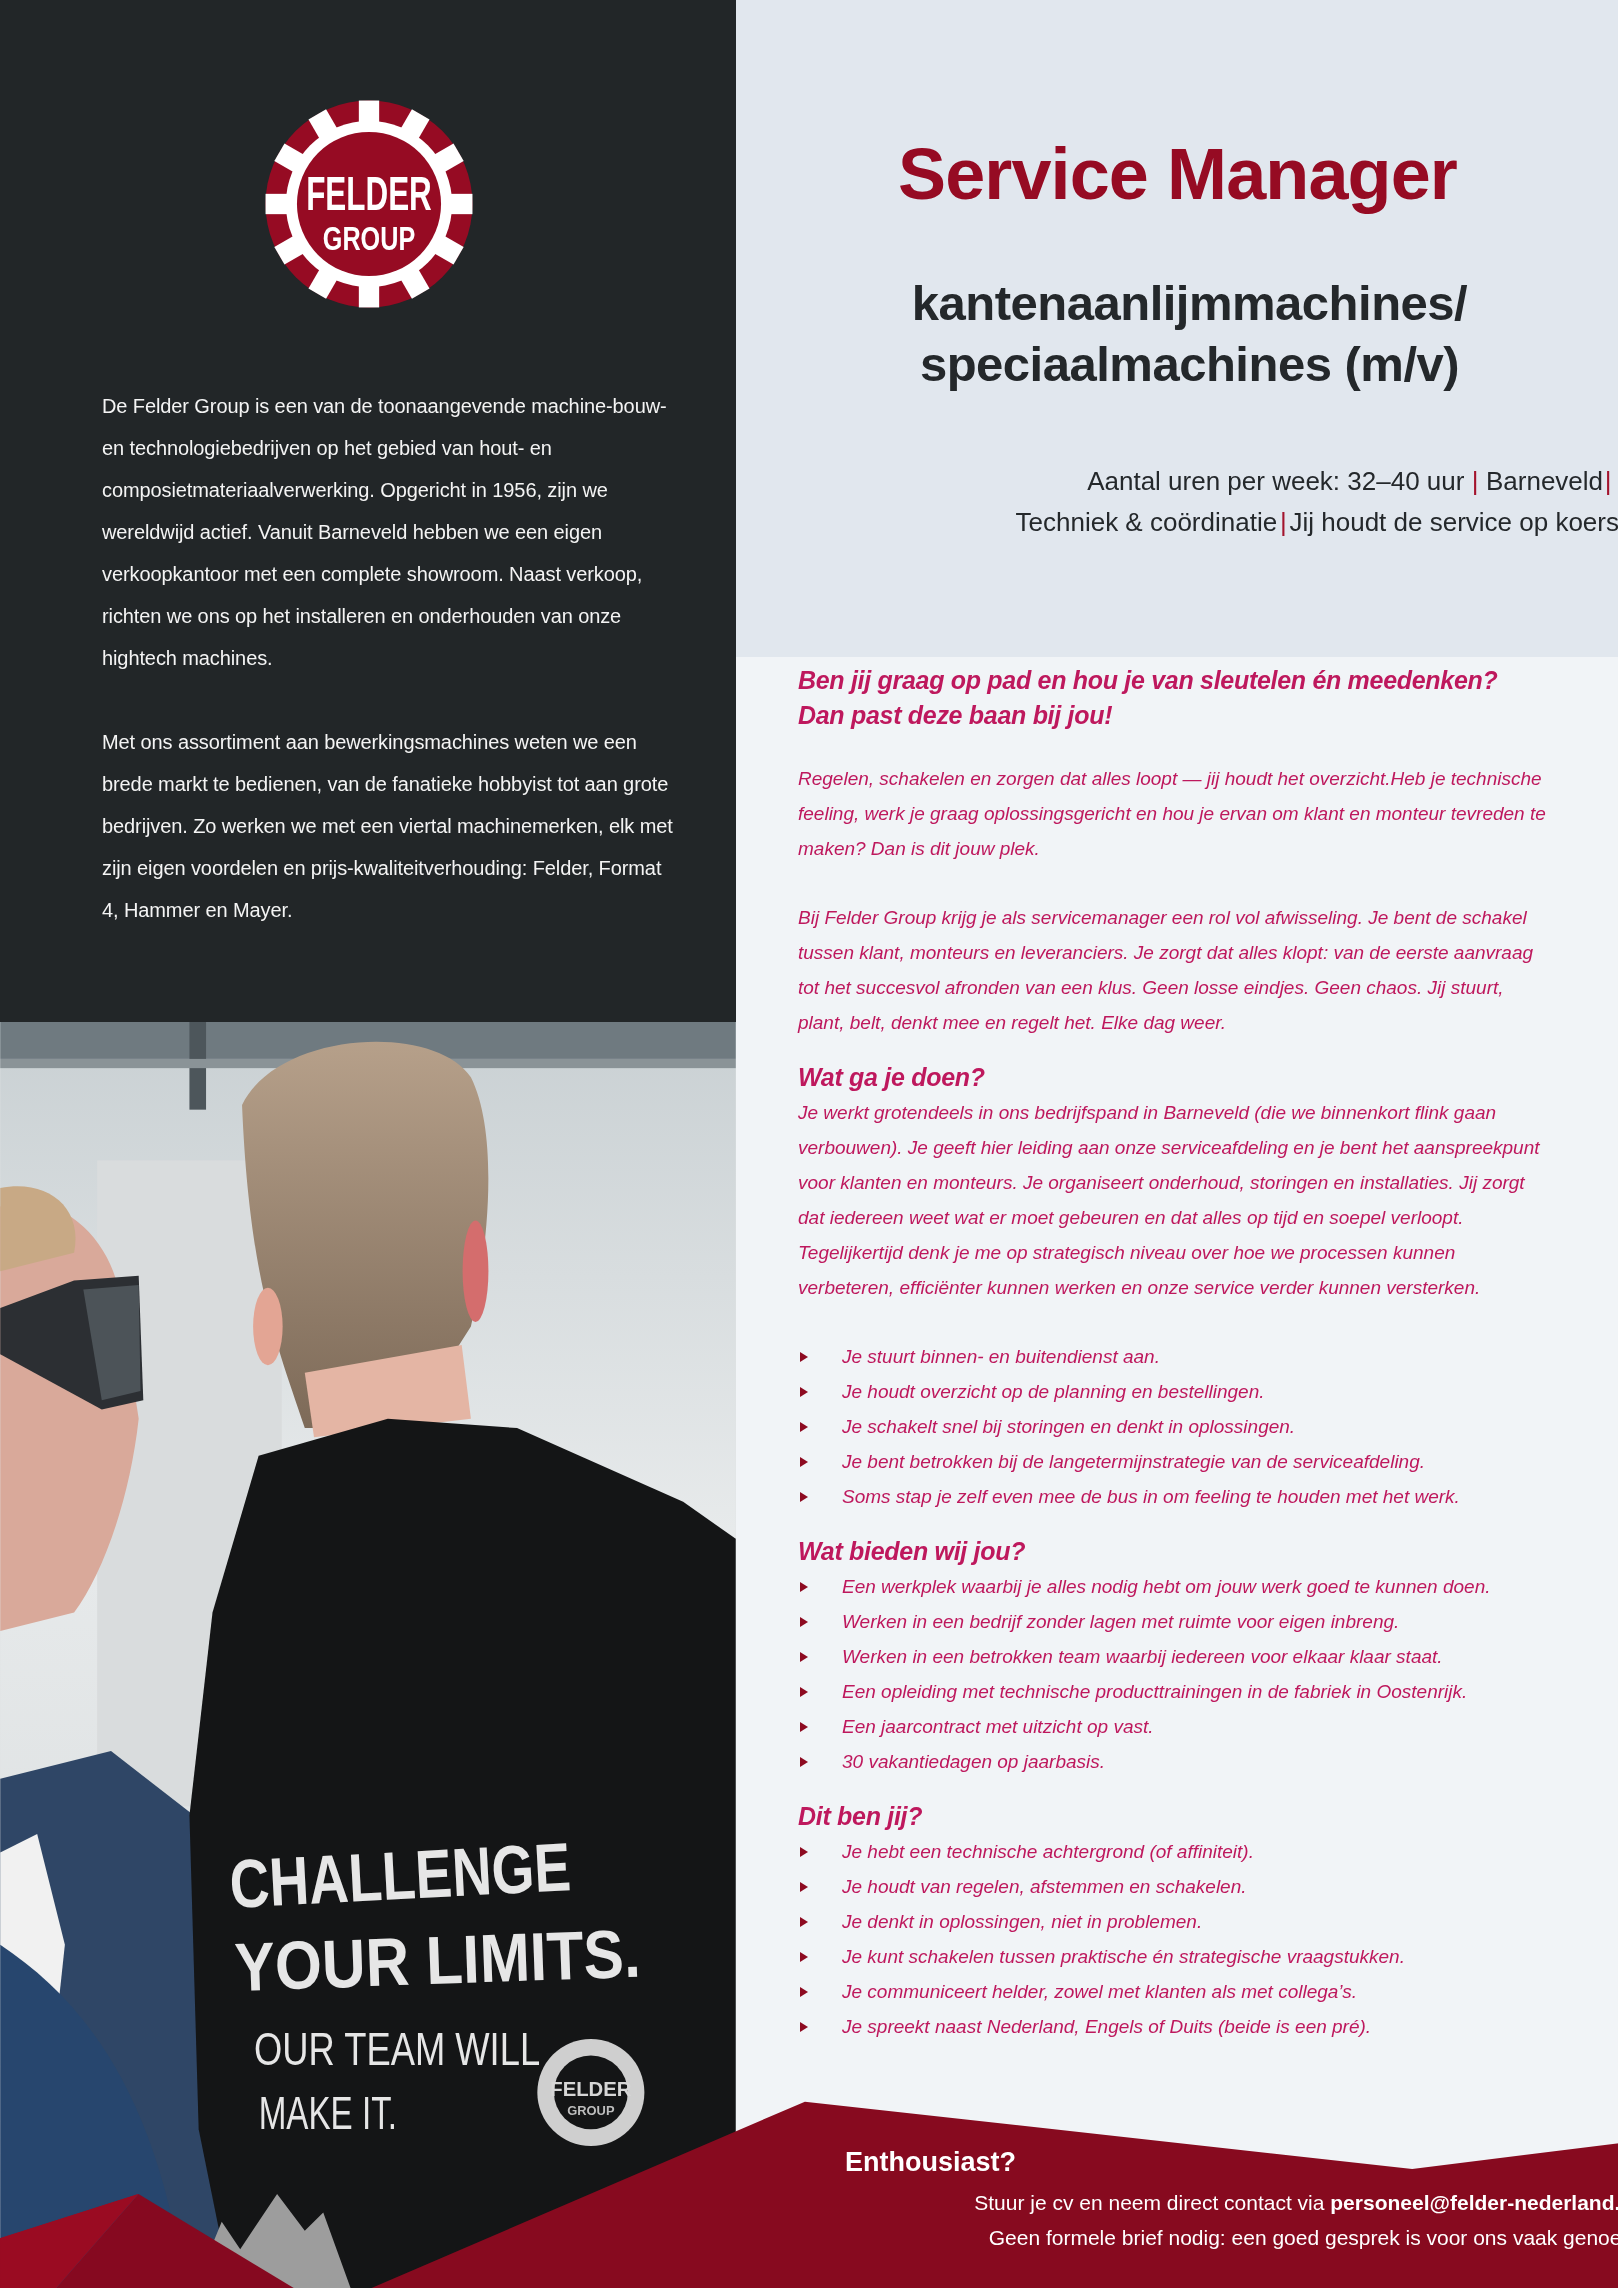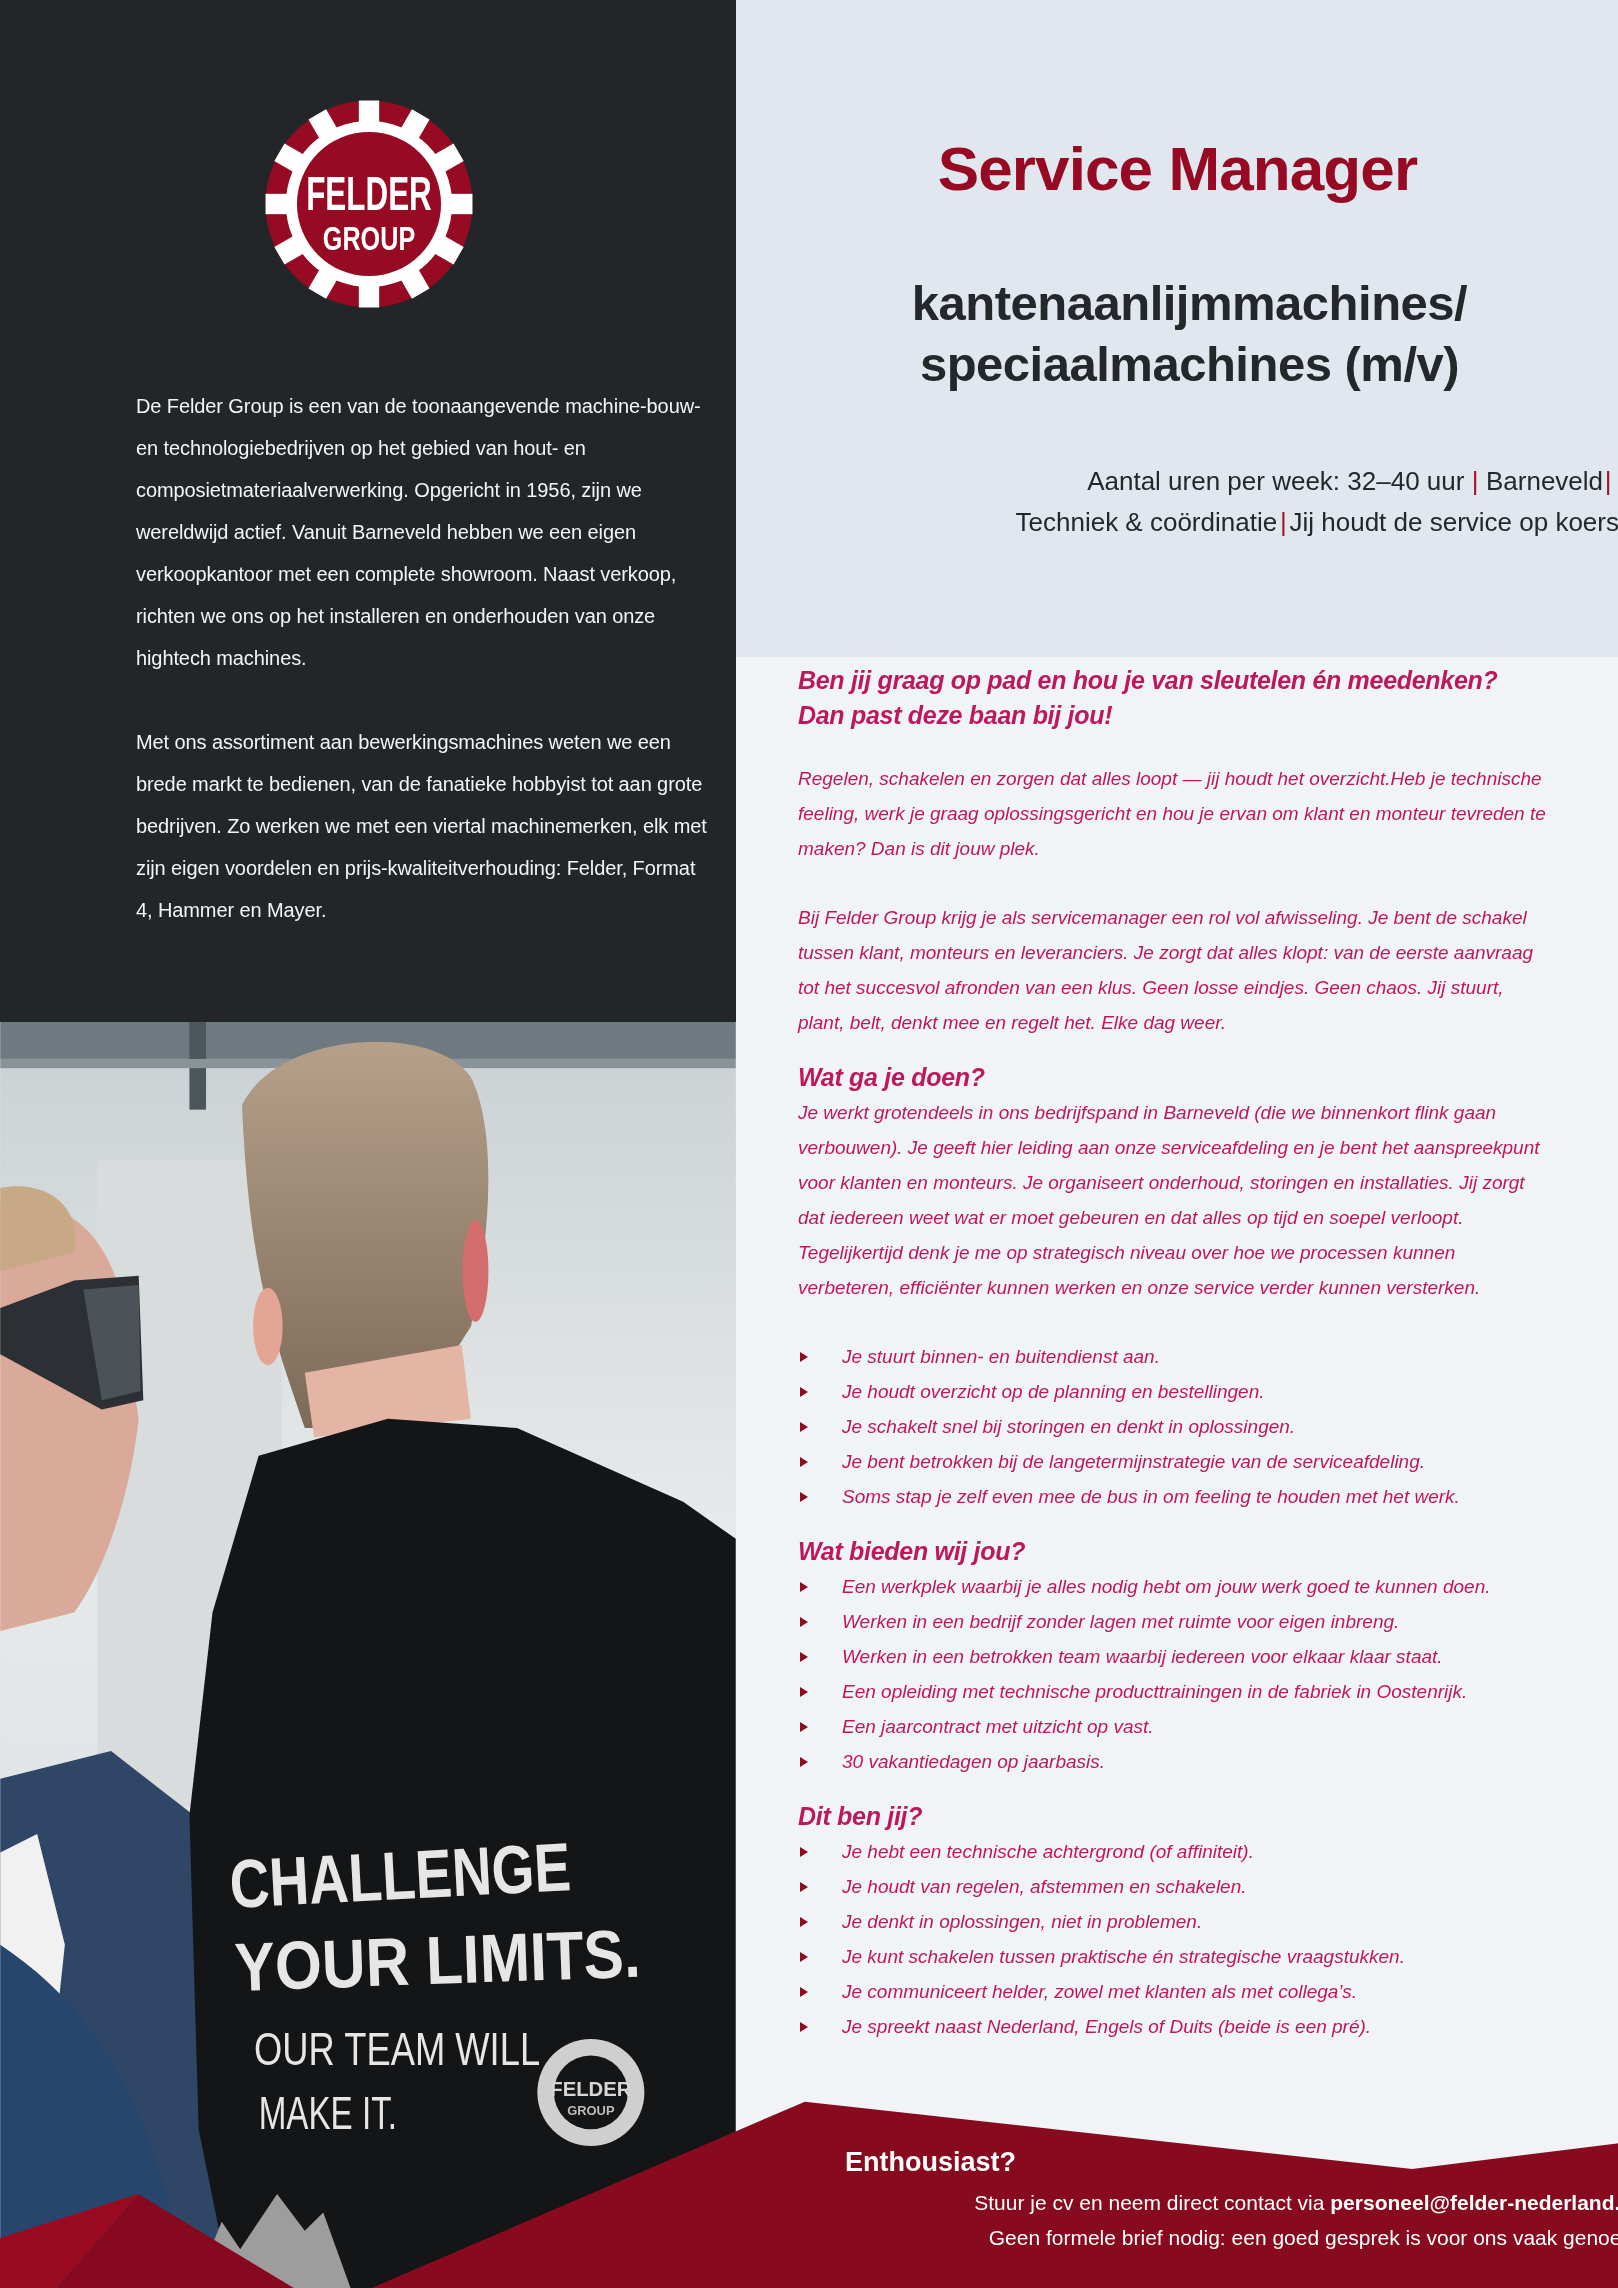--- a/index.html
+++ b/index.html
@@ -1,23 +1,23 @@
 <!DOCTYPE html>
 <html style="font-size:14.8px"><head>
 <meta charset="utf-8">
 <style>
   html, body { margin:0; padding:0; }
   body { width:1619px; height:2289px; position:relative; overflow:hidden; background:#f1f4f7; font-family:"Liberation Sans", sans-serif; color:#24282b; }
   .left-panel { position:absolute; left:0; top:0; width:736px; height:1022px; background:#222628; }
   .logo { position:absolute; left:260px; top:95px; width:218px; height:218px; }
-  .intro { position:absolute; left:102px; top:385px; width:572px; color:#f4f4f4; font-size:20px; line-height:42px; letter-spacing:-0.1px;margin-left:34px; }
+  .intro { position:absolute; left:102px; top:385px; width:572px; color:#f4f4f4; font-size:20px; line-height:42px; letter-spacing:-0.1px; }
   .intro p { margin:0 0 42px 0; }
   .photo { position:absolute; left:0; top:1022px; width:736px; height:1267px; overflow:hidden; background:#dfe2e3; }
   .header-area { position:absolute; left:736px; top:0; width:883px; height:657px; background:#e1e7ee; }
-  .title { position:absolute; left:736px; width:883px; top:138px; text-align:center; color:#960b23; font-size:62px; font-weight:bold; letter-spacing:-0.9px; line-height:1; }
+  .title { position:absolute; left:736px; width:883px; top:138px; text-align:center; color:#960b23; font-size:72px; font-weight:bold; letter-spacing:-0.9px; line-height:1; }
   .subtitle { position:absolute; left:736px; width:883px; top:273px; text-align:center; color:#24282b; font-size:49px; font-weight:bold; line-height:61px; letter-spacing:-0.5px;padding-left:12px; }
   .meta { position:absolute; left:736px; width:883px; top:461px; text-align:right; font-size:26px; line-height:41px; color:#24282b; }
   .meta .sep { color:#a3142d; padding:0 7.4px; }
   .content { position:absolute; left:798px; top:663px; width:757px; font-size:19px; line-height:35px; color:#be185d;font-style:italic; }
   .lead { font-size:25px; font-weight:bold; line-height:35px; margin:0 0 28px 0; letter-spacing:-0.3px; }
   .para { margin:0 0 34px 0; }
   .h2 { font-size:25px; font-weight:bold; line-height:35px; margin:0; letter-spacing:-0.3px; }
   ul.bullets { list-style:none; margin:0 0 20px 0; padding:0; }
   ul.bullets li { position:relative; padding-left:44px; line-height:35px; }
   ul.bullets li .tri { position:absolute; left:1.8px; top:13px; width:0; height:0; border-top:5.5px solid transparent; border-bottom:5.5px solid transparent; border-left:8.3px solid #8d0a20; }

